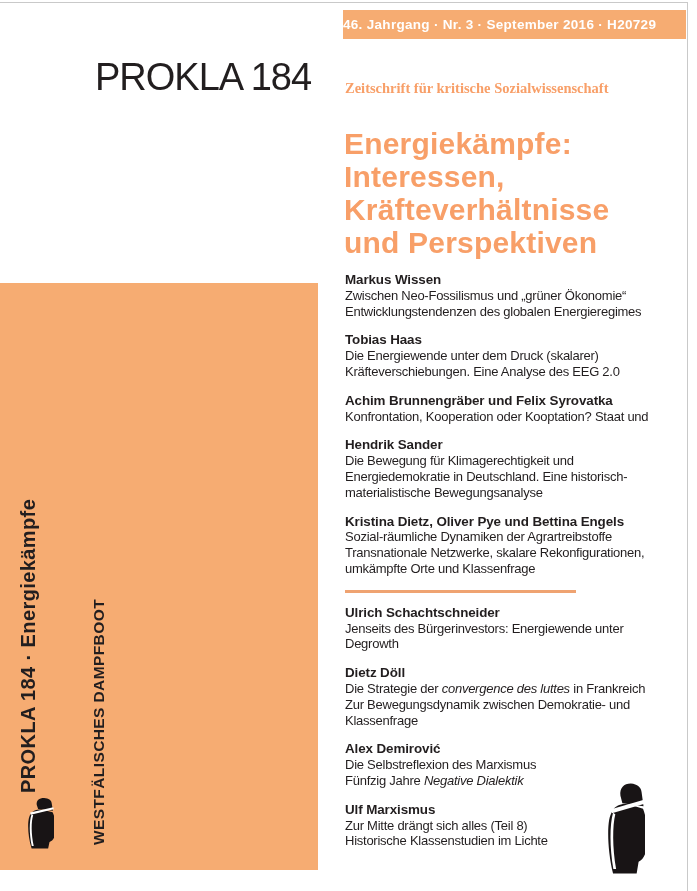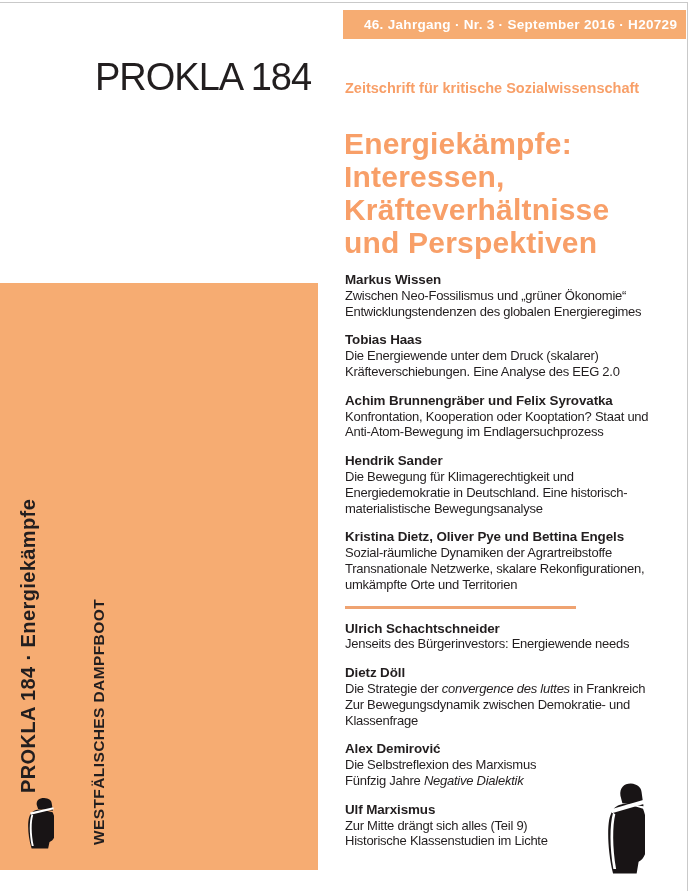--- a/index.html
+++ b/index.html
@@ -9,24 +9,24 @@
     --frame:#C9C9C9;
   }
   *{margin:0;padding:0;box-sizing:border-box;}
   body{background:#fff;font-family:"Liberation Sans",sans-serif;}
   .page{position:relative;width:697px;height:891px;background:#fff;overflow:hidden;}
 
   .frame-top{position:absolute;left:0;top:2px;width:687px;height:1px;background:var(--frame);}
   .frame-right{position:absolute;left:687px;top:2px;width:1px;height:889px;background:var(--frame);}
 
   .banner{position:absolute;left:343px;top:10px;width:343px;height:29px;background:var(--orange-bg);
-          color:#fff;font-weight:bold;font-size:13.5px;line-height:29px;padding-left:21px;letter-spacing:.3px;white-space:nowrap;}
+          color:#fff;font-weight:bold;font-size:13.5px;line-height:29px;letter-spacing:.3px;white-space:nowrap;}
 
   .masthead{position:absolute;left:95px;top:56px;font-size:38px;font-weight:normal;color:var(--ink);letter-spacing:-1px;white-space:nowrap;}
-  .subtitle{position:absolute;left:345px;top:80px;font-size:14.5px;font-weight:bold;color:var(--orange-text);white-space:nowrap;}
+  .subtitle{position:absolute;left:345px;top:80px;font-size:14.5px;font-weight:bold;color:var(--orange-text);white-space:nowrap;font-family:Liberation Serif, serif;}
 
   .cover-title{position:absolute;left:344px;top:127px;font-size:30px;line-height:33px;font-weight:bold;
                color:var(--orange-text);white-space:pre-line;letter-spacing:.2px;}
 
   .spine{position:absolute;left:0;top:283px;width:318px;height:587px;background:var(--orange-bg);}
   .vtext{position:absolute;writing-mode:vertical-rl;transform:rotate(180deg);color:var(--ink);white-space:nowrap;}
   .spine-title{left:17px;top:212px;height:298px;font-size:20px;font-weight:bold;letter-spacing:.4px;}
   .publisher{left:90px;top:318px;height:244px;font-size:15.5px;font-weight:bold;letter-spacing:.4px;}
 
   .ship-small{position:absolute;left:14px;top:513px;width:40px;height:54px;}
@@ -85,53 +85,53 @@
         <div class="line"><span>Entwicklungstendenzen des globalen Energieregimes</span></div>
       </div>
       <div class="section">
         <div class="authors">Tobias Haas</div>
         <div class="line"><span>Die Energiewende unter dem Druck (skalarer)</span></div>
         <div class="line"><span>Kräfteverschiebungen. Eine Analyse des EEG 2.0</span></div>
       </div>
       <div class="section">
         <div class="authors">Achim Brunnengräber und Felix Syrovatka</div>
         <div class="line"><span>Konfrontation, Kooperation oder Kooptation? Staat und</span></div>
-        <div class="line"><span>Anti-Atom-Bewegung im Endlagersuchprozess</span></div>
       </div>
       <div class="section">
         <div class="authors">Hendrik Sander</div>
         <div class="line"><span>Die Bewegung für Klimagerechtigkeit und</span></div>
         <div class="line"><span>Energiedemokratie in Deutschland. Eine historisch-</span></div>
         <div class="line"><span>materialistische Bewegungsanalyse</span></div>
       </div>
       <div class="section">
         <div class="authors">Kristina Dietz, Oliver Pye und Bettina Engels</div>
         <div class="line"><span>Sozial-räumliche Dynamiken der Agrartreibstoffe</span></div>
         <div class="line"><span>Transnationale Netzwerke, skalare Rekonfigurationen,</span></div>
-        <div class="line"><span>umkämpfte Orte und Territorien</span></div>
+        <div class="line"><span>umkämpfte Orte und Klassenfrage</span></div>
       </div>
       <div class="divider"></div>
       <div class="section">
         <div class="authors">Ulrich Schachtschneider</div>
-        <div class="line"><span>Jenseits des Bürgerinvestors: Energiewende needs</span></div>
+        <div class="line"><span>Jenseits des Bürgerinvestors: Energiewende unter</span></div>
+        <div class="line"><span>Degrowth</span></div>
       </div>
       <div class="section">
         <div class="authors">Dietz Döll</div>
         <div class="line"><span>Die Strategie der </span><span class="it">convergence des luttes</span><span> in Frankreich</span></div>
         <div class="line"><span>Zur Bewegungsdynamik zwischen Demokratie- und</span></div>
         <div class="line"><span>Klassenfrage</span></div>
       </div>
       <div class="section">
         <div class="authors">Alex Demirović</div>
         <div class="line"><span>Die Selbstreflexion des Marxismus</span></div>
         <div class="line"><span>Fünfzig Jahre </span><span class="it">Negative Dialektik</span></div>
       </div>
       <div class="section">
         <div class="authors">Ulf Marxismus</div>
-        <div class="line"><span>Zur Mitte drängt sich alles (Teil 9)</span></div>
+        <div class="line"><span>Zur Mitte drängt sich alles (Teil 8)</span></div>
         <div class="line"><span>Historische Klassenstudien im Lichte</span></div>
       </div>
     </div>
 
   <svg class="ship-big" viewBox="0 0 58 97" preserveAspectRatio="none">
     <use href="#dampfboot"></use>
   </svg>
 
 </div>
 

